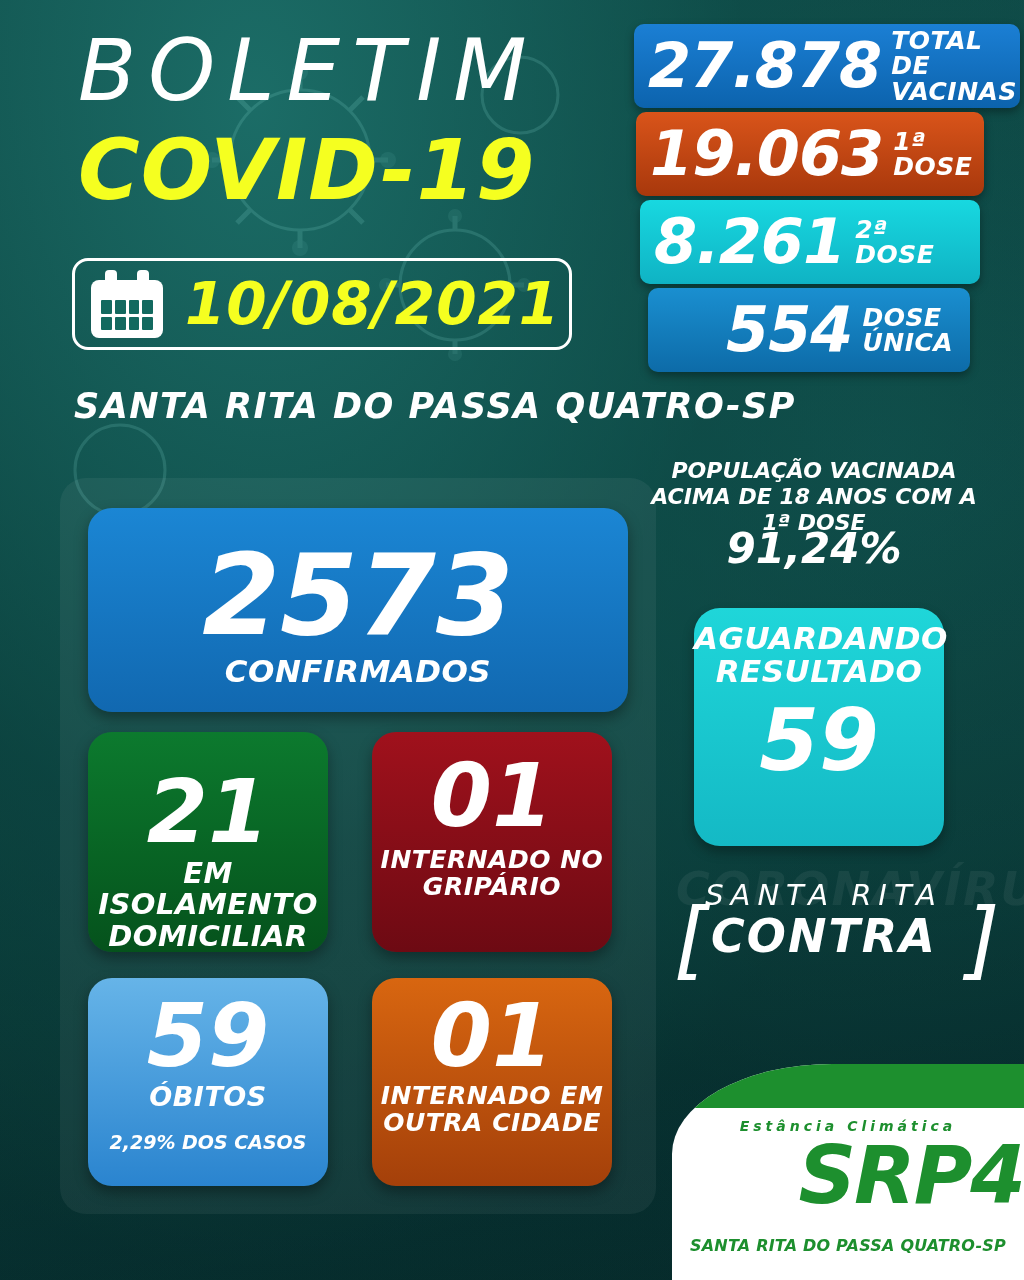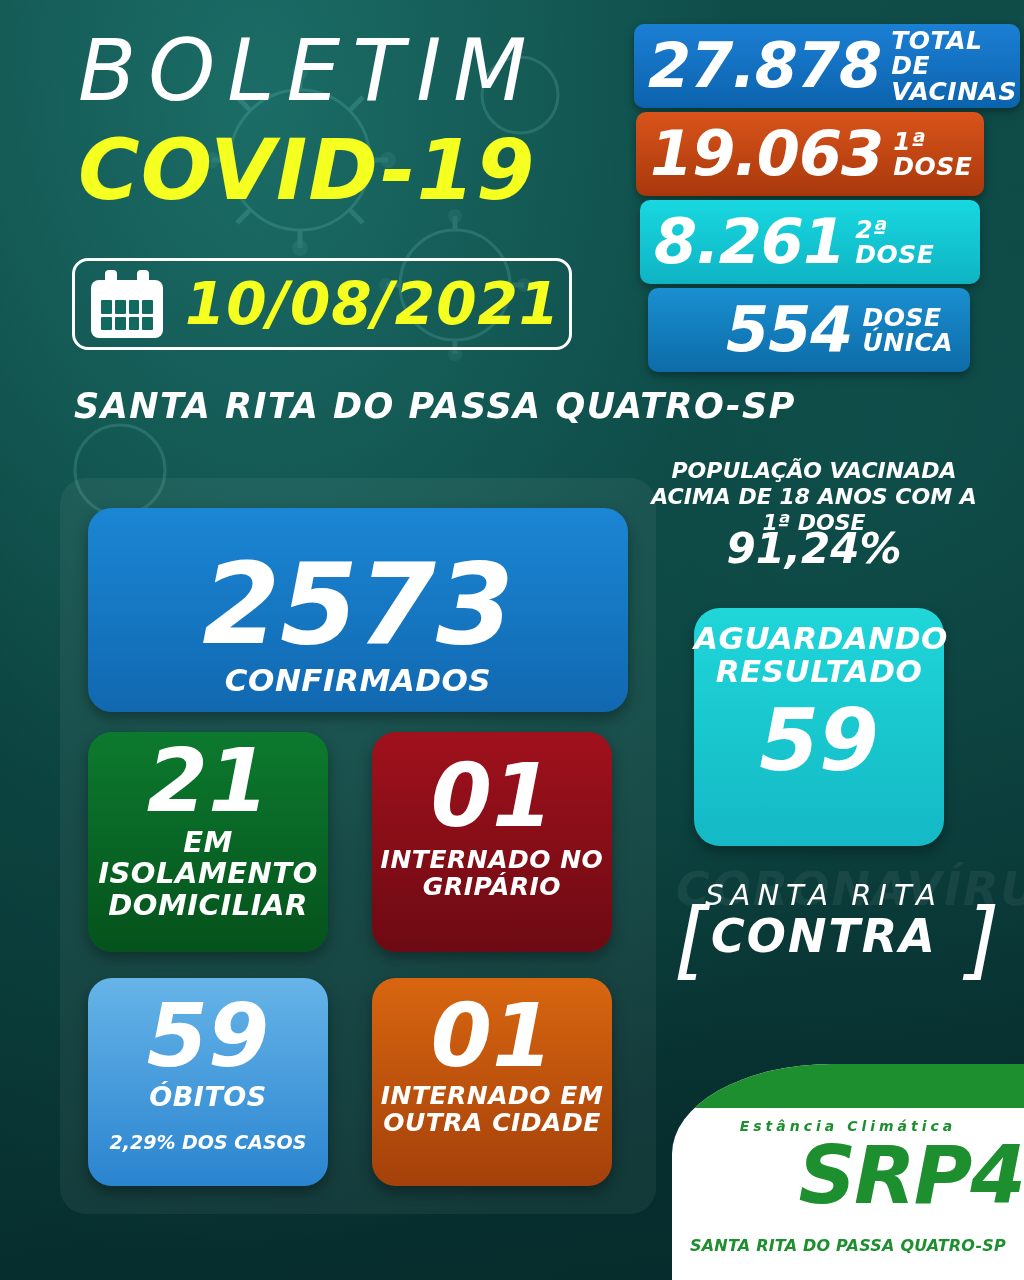--- a/index.html
+++ b/index.html
@@ -157,29 +157,29 @@
   .card .big {
     font-weight: bold; font-family: "DejaVu Sans", sans-serif; line-height: 1;
   }
   .card .sub {
     font-weight: bold; font-family: "DejaVu Sans", sans-serif;
     letter-spacing: 0.5px; line-height: 1.08;
   }
   .c-conf {
     left: 88px; top: 508px; width: 540px; height: 204px;
     background: linear-gradient(180deg,#1b86d4 0%, #1168b0 100%);
-    padding-top: 40px;
+    padding-top: 31px;
   }
   .c-conf .big { font-size: 112px; }
   .c-conf .sub { font-size: 31px; margin-top: 4px; }
 
   .c-iso {
     left: 88px; top: 732px; width: 240px; height: 220px;
     background: linear-gradient(180deg,#0c7a2e 0%, #05521c 100%);
-    padding-top: 5px;
+    padding-top: 36px;
   }
   .c-iso .big { font-size: 88px; }
   .c-iso .sub { font-size: 29px; margin-top: 2px; }
 
   .c-grip {
     left: 372px; top: 732px; width: 240px; height: 220px;
     background: linear-gradient(180deg,#a0111c 0%, #6d0a13 100%);
     padding-top: 20px;
   }
   .c-grip .big { font-size: 88px; }

